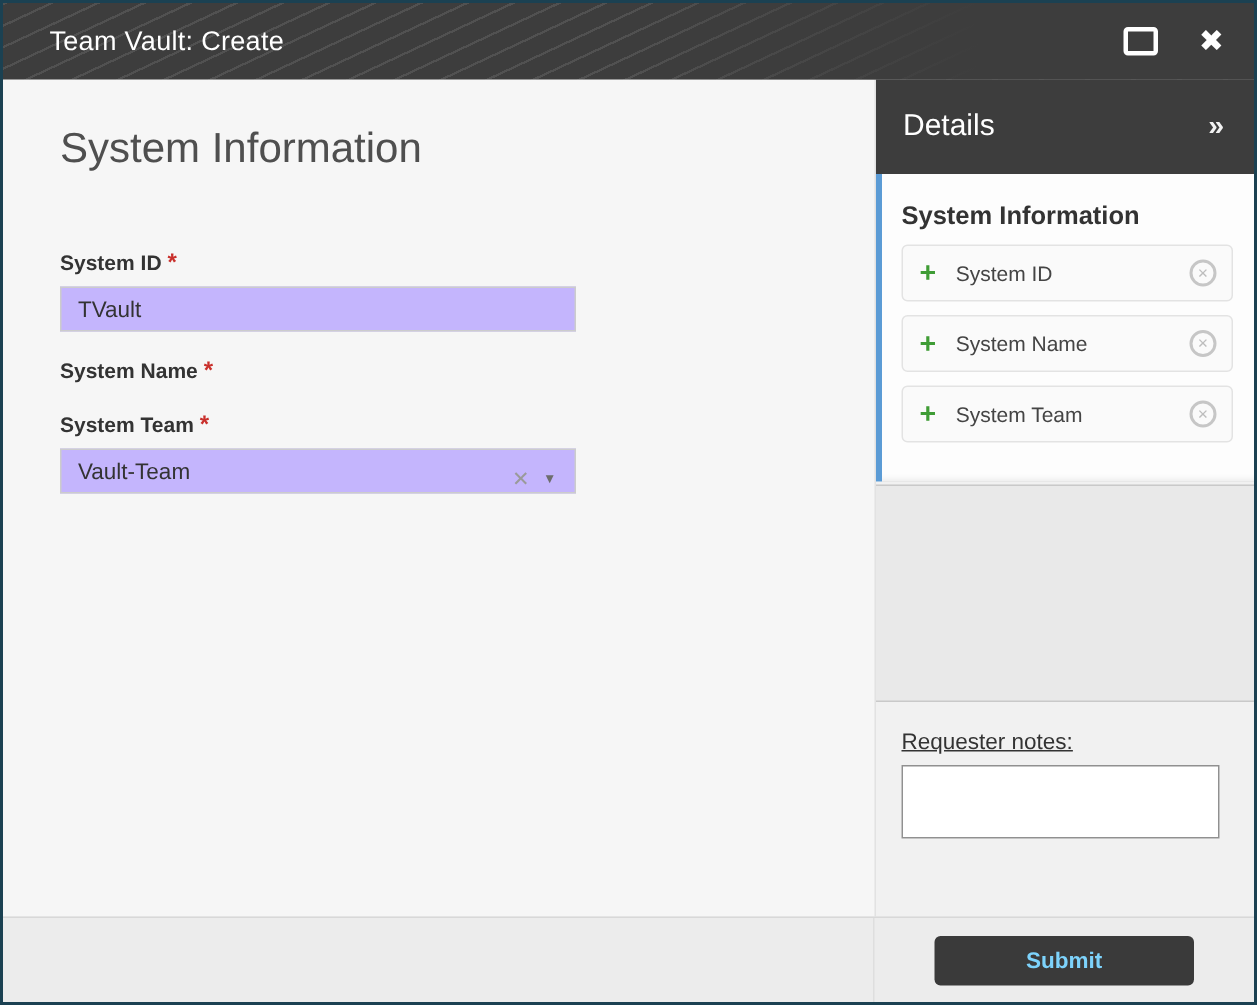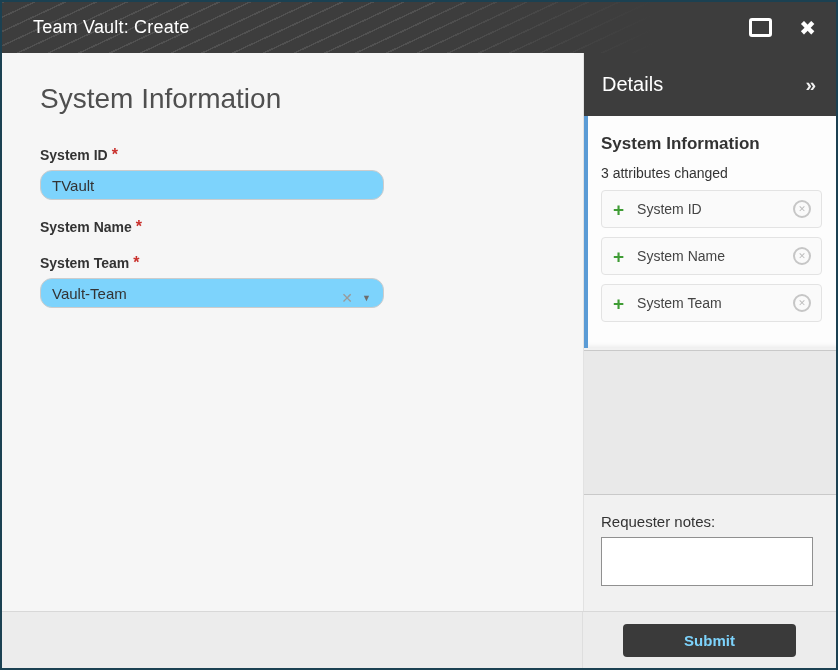--- a/index.html
+++ b/index.html
@@ -57,29 +57,29 @@
   .main {
     width: 581px; flex: 0 0 581px;
     background: #f6f6f6;
     padding: 0 0 0 38px;
   }
   .page-heading {
     margin: 30px 0 0 0;
     font-size: 28px; font-weight: 400; color: #4f4f4f;
   }
   .field { margin-top: 18px; }
-  .field:first-of-type { margin-top: 31px; }
+  .field:first-of-type { margin-top: 52px; }
   .field-label { font-size: 14px; font-weight: bold; color: #333; }
   .req { color: #c9302c; margin-left: 4px; font-weight: bold; }
   .text-input {
     display: block; margin-top: 6px;
     width: 344px; height: 30px;
-    border: 1px solid #ccc; border-radius: 12px;
+    border: 1px solid #ccc; border-radius: 0;
     padding: 0 11px; font-size: 15px; color: #333;
-    background: #7dd3fc; font-family: inherit; outline: none;
+    background: #c4b5fd; font-family: inherit; outline: none;
   }
   .select-wrap { position: relative; width: 344px; }
   .select-wrap .text-input { padding-right: 23px; }
   .clear-x {
     position: absolute; right: 31px; top: 13px;
     color: #9a9a9a; font-size: 14px; font-weight: bold; line-height: 1;
     cursor: pointer;
   }
   .caret {
     position: absolute; right: 13px; top: 16px;
@@ -123,21 +123,21 @@
     color: #bdbdbd; font-size: 9px; font-weight: bold;
     display: flex; align-items: center; justify-content: center;
     cursor: pointer; line-height: 1;
   }
   .gray-spacer {
     height: 145px; flex: 0 0 145px; margin-top: 2px;
     background: #e9e9e9;
     border-top: 1px solid #c9c9c9; border-bottom: 1px solid #c9c9c9;
   }
   .notes-area { flex: 1; padding: 18px 0 0 17px; background: #f1f1f1; }
-  .notes-label { font-size: 15px; color: #333; }
+  .notes-label { font-size: 15px; color: #333; text-decoration: underline; }
   .notes-textarea {
     display: block; margin-top: 6px;
     width: 212px; height: 49px;
     border: 1px solid #909090; background: #fff;
     resize: none; font-family: inherit; font-size: 14px; outline: none;
   }
 
   
   .footer {
     height: 57px; flex: 0 0 57px;
@@ -193,21 +193,20 @@
 
     <div class="sidebar">
 
       <div class="details-header">
         <span>Details</span>
         <span class="collapse-chevron">»</span>
       </div>
 
       <div class="changes-panel">
         <h2 class="section-heading">System Information</h2>
-        <div class="changes-summary">3 attributes changed</div>
 
         <div class="change-card">
           <span class="plus-icon">+</span>
           <span class="change-label">System ID</span>
           <span class="revert-btn">✕</span>
         </div>
 
         <div class="change-card">
           <span class="plus-icon">+</span>
           <span class="change-label">System Name</span>

